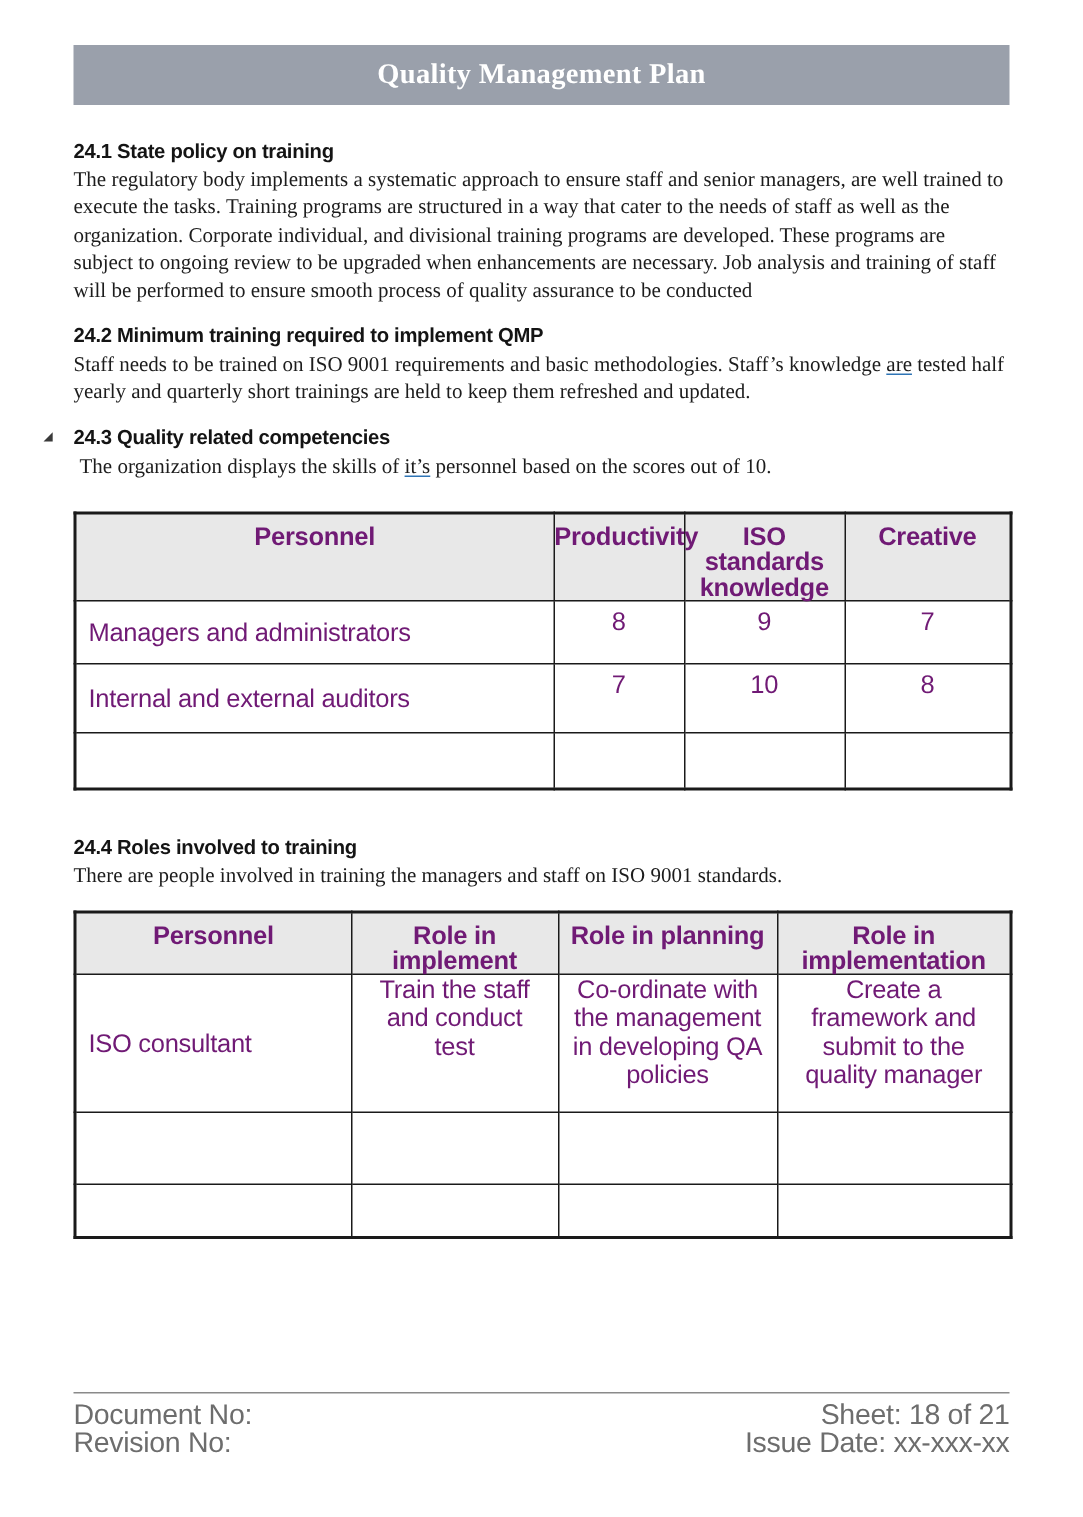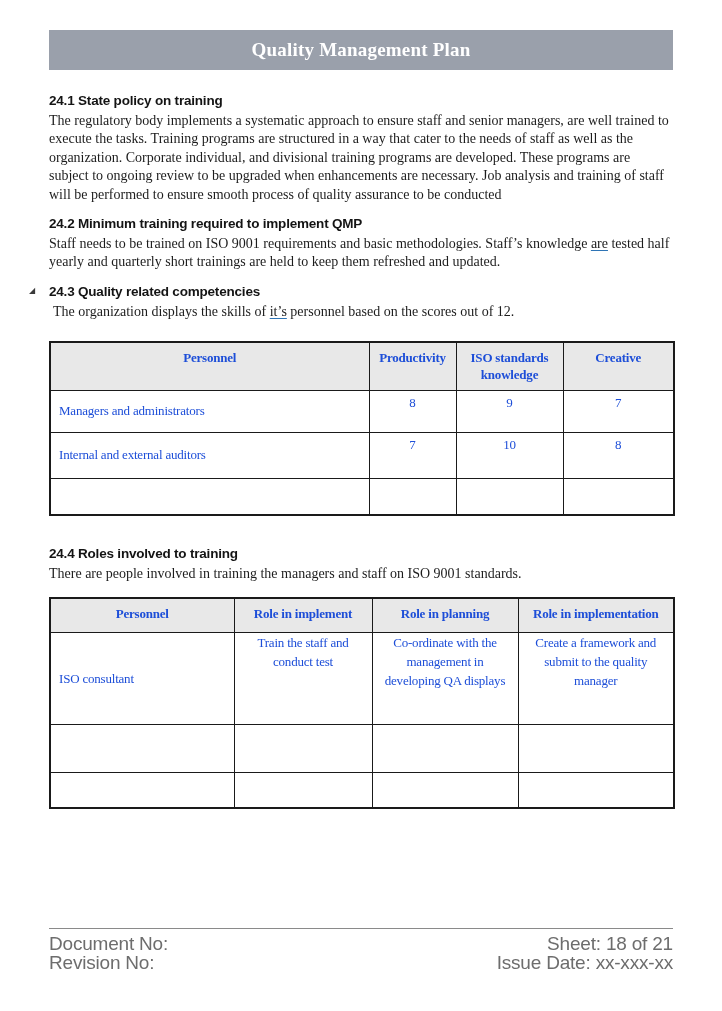--- a/index.html
+++ b/index.html
@@ -48,22 +48,22 @@
   .collapse-tri {
     position:absolute; left:-20px; top:3px;
     font-size:8px; color:#3a3a3a;
     font-family:"DejaVu Sans", sans-serif;
     line-height:8px;
   }
   table {
     border-collapse:collapse;
     table-layout:fixed;
     width:624px;
-    font-family:Liberation Serif, serif;
-    font-size:13px; color:#1d4ed8;
+    font-family:Liberation Sans, sans-serif;
+    font-size:17px; color:#701a75;
     letter-spacing:-0.2px;
   }
   .t1 { margin-top:20px; }
   .t2 { margin-top:13px; }
   th, td { border:1.5px solid #1a1a1a; }
   table { border:2px solid #1a1a1a; }
   th {
     background:var(--table_header_bg, #e8e8e8);
     font-weight:bold; text-align:center;
     vertical-align:top; padding-top:6px;
@@ -112,21 +112,21 @@
     <div class="section-heading h-first">24.1 State policy on training</div>
     <p class="body-par">The regulatory body implements a systematic approach to ensure staff and senior managers, are well trained to execute the tasks. Training programs are structured in a way that cater to the needs of staff as well as the organization. Corporate individual, and divisional training programs are developed. These programs are subject to ongoing review to be upgraded when enhancements are necessary. Job analysis and training of staff will be performed to ensure smooth process of quality assurance to be conducted</p>
 
     <div class="section-heading">24.2 Minimum training required to implement QMP</div>
     <p class="body-par"><span>Staff needs to be trained on ISO 9001 requirements and basic methodologies. Staff’s knowledge </span><span class="u">are</span><span> tested half yearly and quarterly short trainings are held to keep them refreshed and updated.</span></p>
 
     <div class="section-heading">
       <span class="collapse-tri">◢</span>
       <span>24.3 Quality related competencies</span>
     </div>
-    <p class="body-par indent"><span>The organization displays the skills of </span><span class="u">it’s</span><span> personnel based on the scores out of 12.</span></p>
+    <p class="body-par indent"><span>The organization displays the skills of </span><span class="u">it’s</span><span> personnel based on the scores out of 10.</span></p>
 
     <table class="t1">
       <colgroup>
         <col style="width:319px">
           <col style="width:87px">
           <col style="width:107px">
           <col style="width:111px">
       </colgroup>
       <tbody>
           <tr class="hdr">
@@ -169,21 +169,21 @@
       <tbody>
           <tr class="hdr">
         <th>Personnel</th>
         <th>Role in implement</th>
         <th>Role in planning</th>
         <th>Role in implementation</th>
       </tr>
       <tr class="r1">
         <td class="name">ISO consultant</td>
         <td class="role">Train the staff and conduct test</td>
-        <td class="role">Co-ordinate with the management in developing QA displays</td>
+        <td class="role">Co-ordinate with the management in developing QA policies</td>
         <td class="role">Create a framework and submit to the quality manager</td>
       </tr>
       <tr class="r2">
         <td class="name"></td>
         <td class="role"></td>
         <td class="role"></td>
         <td class="role"></td>
       </tr>
       <tr class="r3">
         <td class="name"></td>

